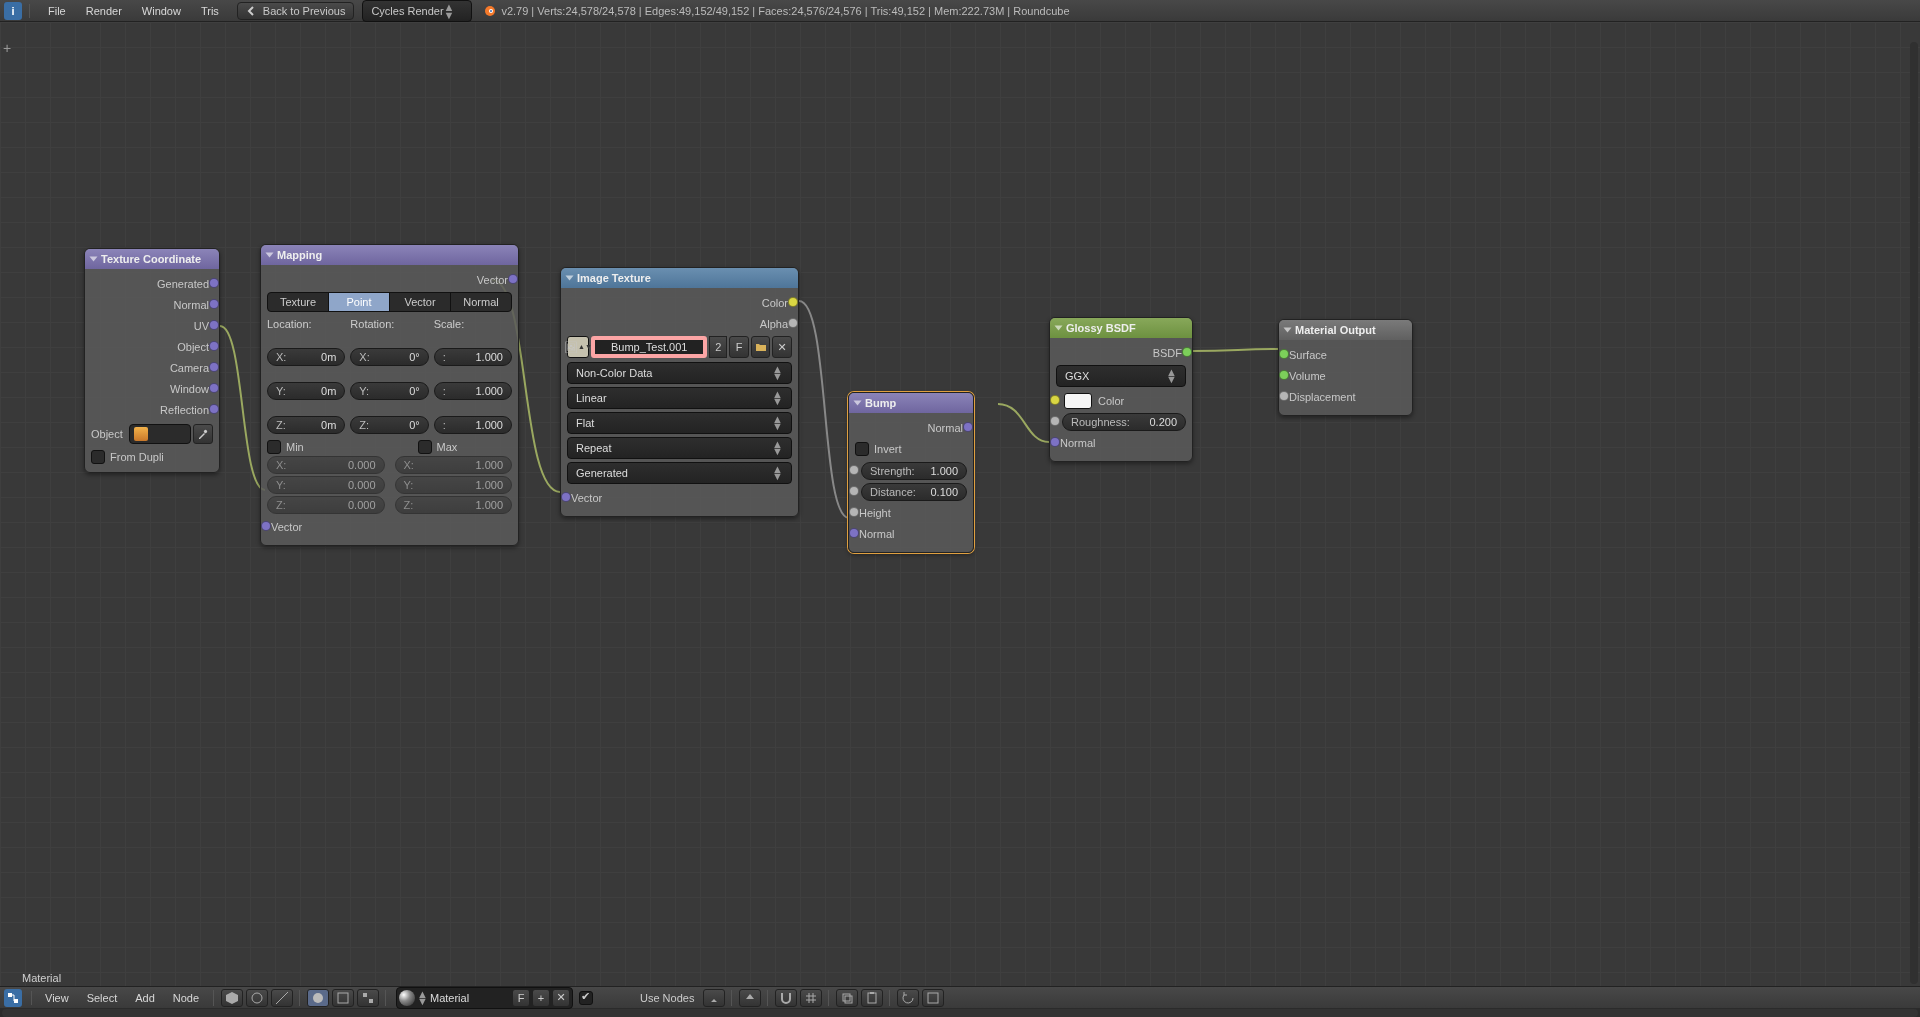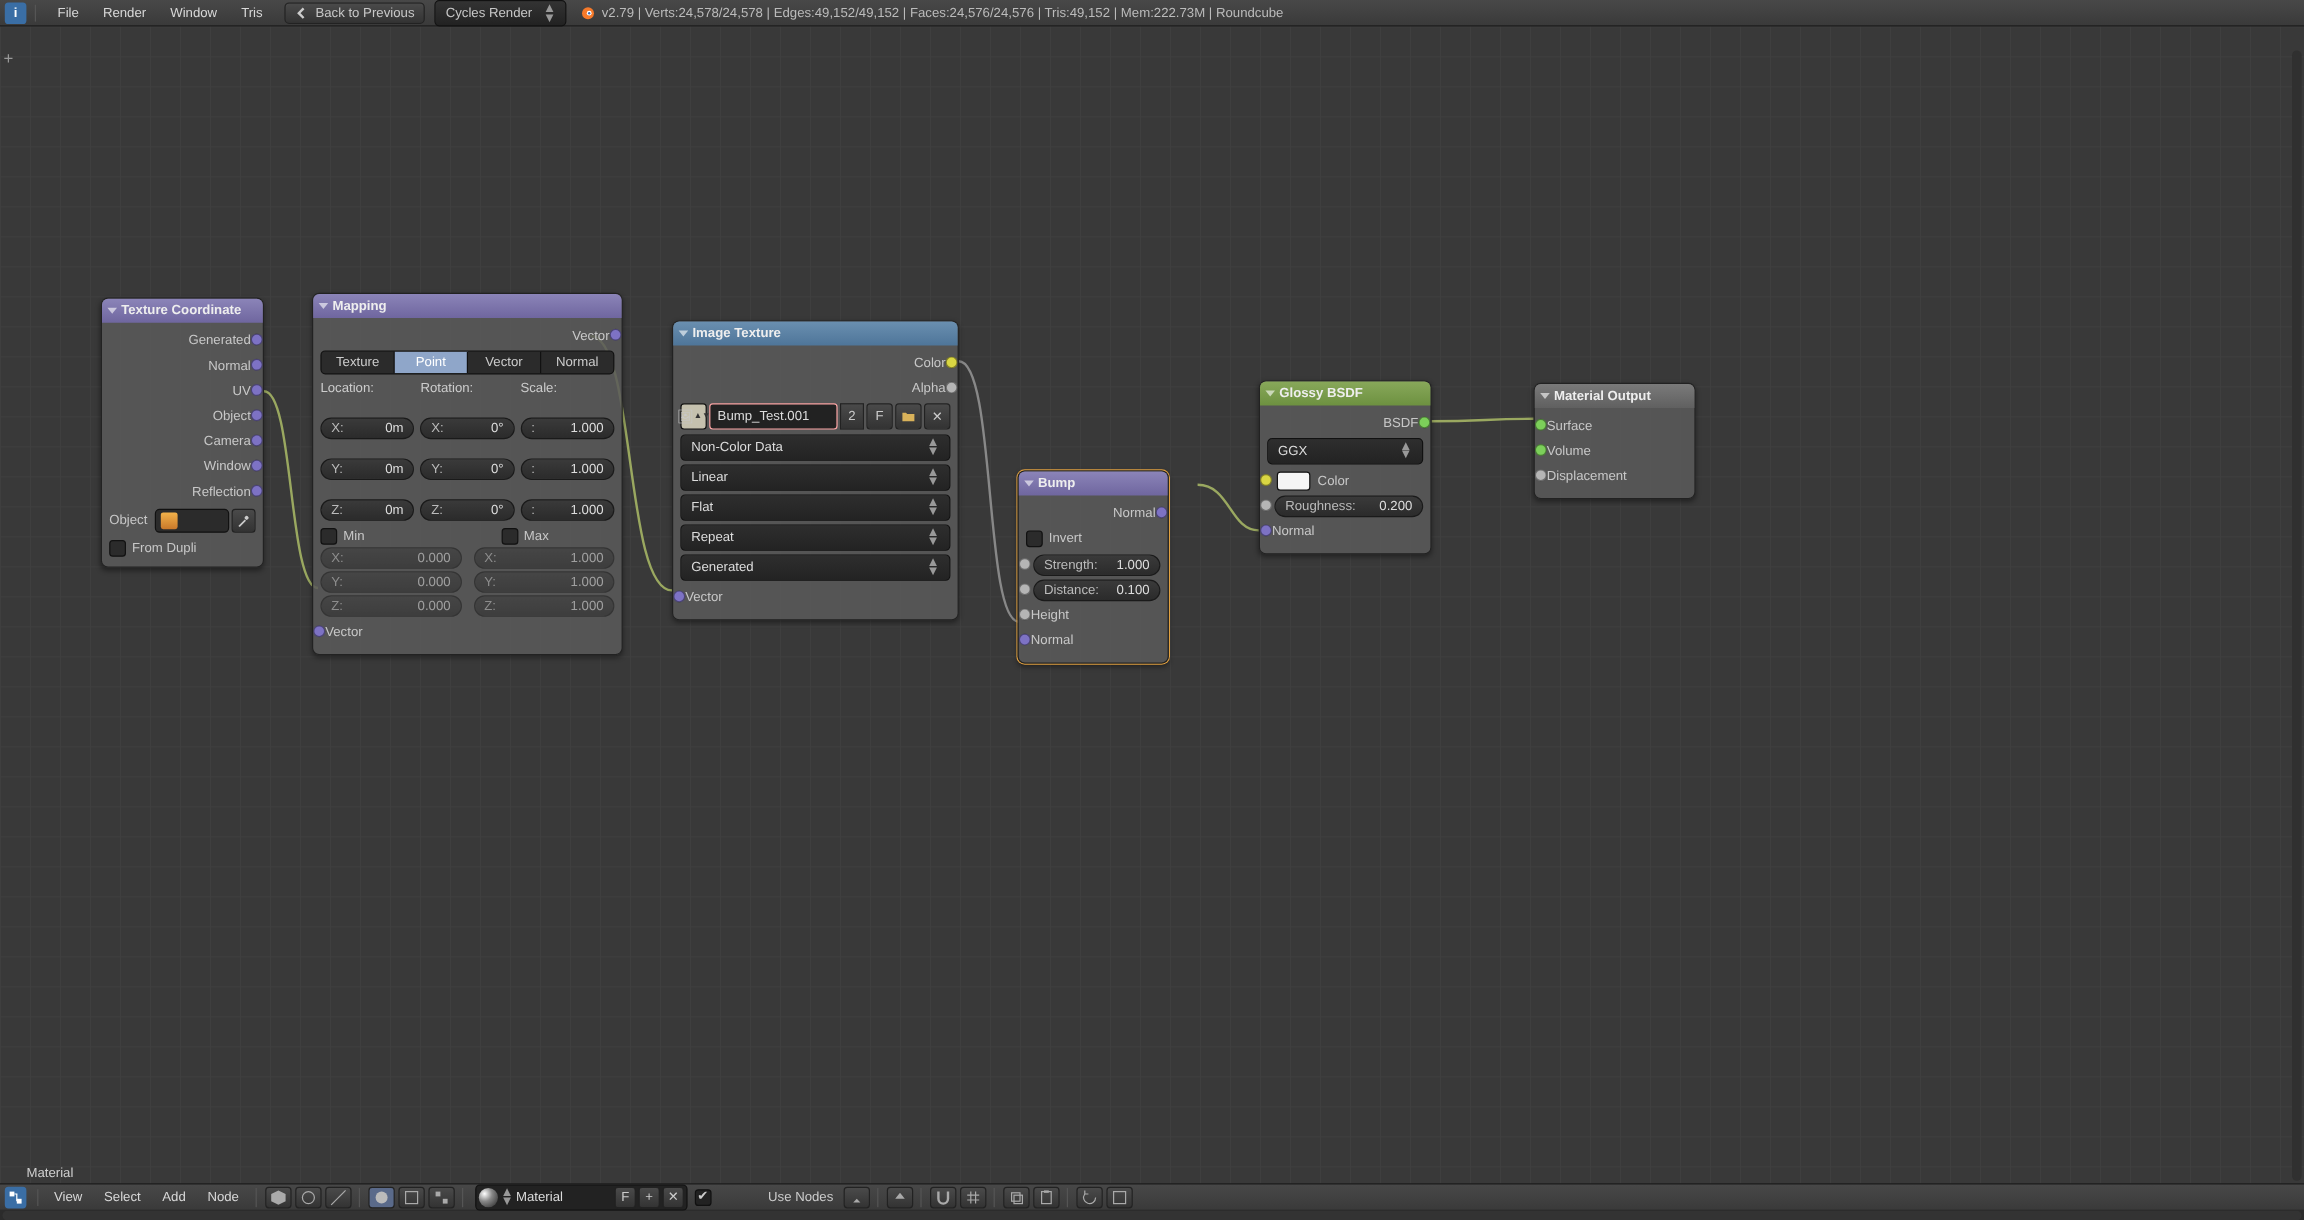--- a/index.html
+++ b/index.html
@@ -4,21 +4,21 @@
 <style>
 * { margin:0; padding:0; box-sizing:border-box; font-family:Arial,Helvetica,sans-serif; font-size:11px; user-select:none; }
 html,body { width:1920px; height:1017px; background:#2b2b2b; overflow:hidden; color:#c8c8c8; }
 
 
 .topbar { position:absolute; left:0; top:0; width:100%; height:22px; background:linear-gradient(#484848,#3a3a3a); border-bottom:1px solid #222; display:flex; align-items:center; padding:0 4px; gap:0; z-index:10;}
 .topbar .info-icon { width:18px;height:18px;background:#3a6ea5;border-radius:3px;display:flex;align-items:center;justify-content:center;color:#fff;font-weight:bold; margin-right:4px;}
 .topbar .menu-split{width:6px;height:14px;border-left:1px solid #555;margin-left:3px;margin-right:3px;}
 .topbar .menu-item { padding:3px 10px; color:#d8d8d8; cursor:default;}
 .topbar .btp { display:flex;align-items:center;background:linear-gradient(#4a4a4a,#333);border:1px solid #222;border-radius:4px;padding:2px 8px;margin-left:8px;margin-right:8px;gap:5px;}
-.topbar .engine-select { display:flex;align-items:center;background:linear-gradient(#333,#222);border:1px solid #111;border-radius:4px;padding:2px 8px;min-width:110px;justify-content:space-between;margin-right:8px;}
+.topbar .engine-select { display:flex;align-items:center;background:linear-gradient(#333,#222);border:1px solid #111;border-radius:4px;padding:2px 8px;min-width:110px;margin-right:8px;}
 .topbar .engine-select .arrows{font-size:8px;line-height:8px;display:flex;flex-direction:column;color:#999;}
 .topbar .blender-icon{width:16px;height:16px;display:inline-block;margin-right:5px;}
 .topbar .stats{color:#bbb;white-space:nowrap;}
 
 
 .footer-label { position:absolute; left:22px; bottom:33px; color:#d0d0d0;}
 
 
 .bottombar { position:absolute; left:0; bottom:9px; width:100%; height:22px; background:linear-gradient(#484848,#3a3a3a); border-top:1px solid #222; display:flex; align-items:center; padding:0 4px; gap:2px;}
 .bottombar .ed-icon{width:18px;height:18px;background:#3a6ea5;border-radius:3px;display:flex;align-items:center;justify-content:center;color:#fff;font-weight:bold;margin-right:4px;}
@@ -82,21 +82,21 @@
 .triple{display:flex;gap:5px;}
 .triple .col{flex:1;display:flex;flex-direction:column;gap:16px;}
 .header-lab{font-size:11px;color:#ccc;margin-bottom:2px;}
 .obj-browse{display:flex;align-items:center;gap:2px;margin-top:4px;}
 .obj-browse .fld{flex:1;background:#2b2b2b;border:1px solid #111;border-radius:4px;height:20px;display:flex;align-items:center;padding:0 4px;}
 .obj-browse .cube{width:14px;height:14px;background:linear-gradient(#f3b24a,#c9782a);border-radius:2px;}
 .obj-browse .eyedrop{width:20px;height:20px;display:flex;align-items:center;justify-content:center;background:linear-gradient(#4a4a4a,#333);border:1px solid #222;border-radius:3px;}
 .img-row{display:flex;align-items:center;gap:2px;margin-bottom:4px;}
 .img-row .picbtn{width:22px;height:22px;background:#c5c1ae;border:1px solid #111;border-radius:3px;display:flex;align-items:center;justify-content:center;}
 .img-row .picbtn .arrows{font-size:7px;line-height:6px;display:flex;flex-direction:column;color:#333;}
-.img-row .namefld{flex:1;background:#222;border:1px solid #fca5a5;border-radius:3px;height:22px;display:flex;align-items:center;padding:0 6px;color:#ddd;text-align:right;}
+.img-row .namefld{flex:1;background:#222;border:4px solid #fca5a5;border-radius:3px;height:22px;display:flex;align-items:center;padding:0 16px;color:#ddd;text-align:right;}
 .img-row .cnt{width:20px;height:22px;background:linear-gradient(#4a4a4a,#333);border:1px solid #222;display:flex;align-items:center;justify-content:center;}
 .img-row .ico{width:22px;height:22px;background:linear-gradient(#4a4a4a,#333);border:1px solid #222;border-radius:3px;display:flex;align-items:center;justify-content:center;color:#ccc;}
 
 
 .links{position:absolute;inset:0;pointer-events:none;}
 .links path{stroke:#9aa860;stroke-width:2;fill:none;}
 .links path.grey{stroke:#888;}
 
 </style>
 </head>

